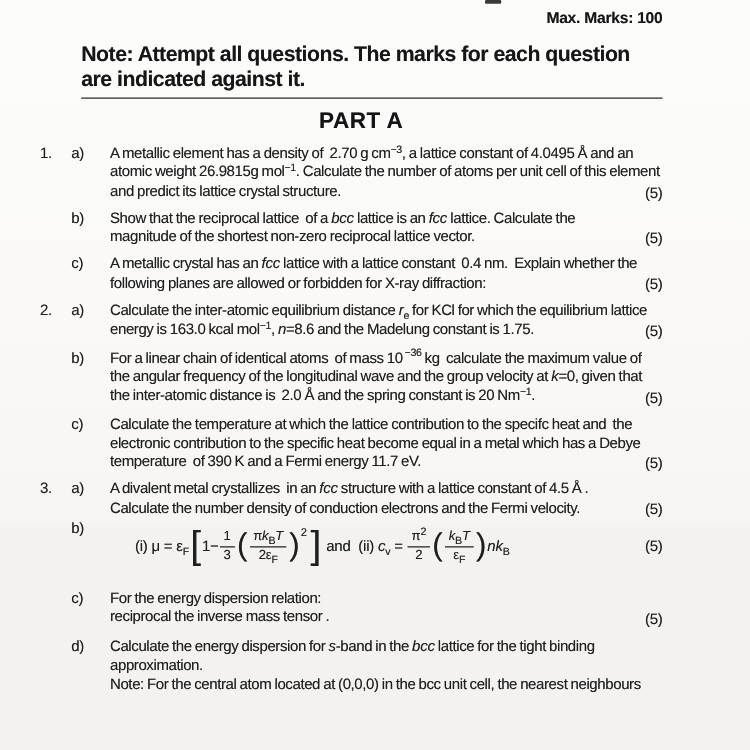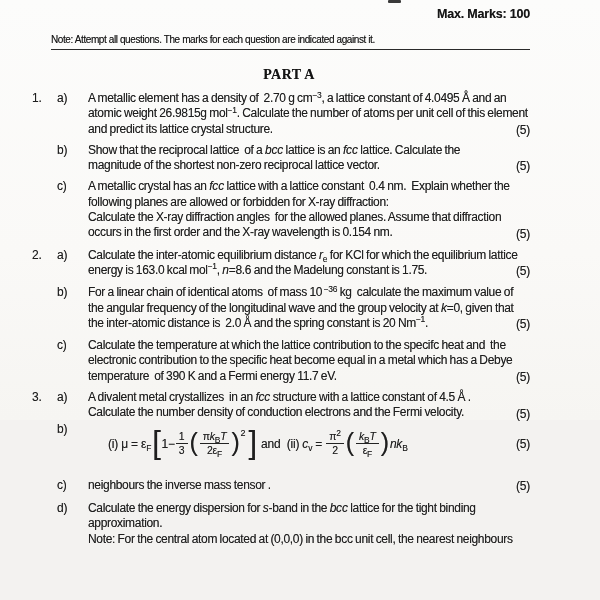--- a/index.html
+++ b/index.html
@@ -11,25 +11,25 @@
   }
   .page{
     position:relative;width:600px;height:420px;
     background:linear-gradient(180deg,#fcfcfb 0%,#faf9f7 60%,#f6f5f2 100%);
     text-shadow:0 0 0.5px rgba(40,40,40,0.55);
   }
   .top-fragment{position:absolute;top:0;left:388px;width:13px;height:3px;background:#3a3a3a;border-radius:1px;}
   .content{position:absolute;left:32px;top:0;width:498px;}
   .maxmarks{padding-top:7px;text-align:right;font-weight:bold;font-size:12.5px;letter-spacing:-0.2px;color:#151515;}
   .note{
-    margin-top:13px;margin-left:19px;
-    font-weight:normal;font-size:10px;letter-spacing:-0.4px;
+    margin-top:13px;margin-left:33px;
+    font-weight:bold;font-size:17px;letter-spacing:-0.4px;
     border-bottom:1.7px solid #2a2a2a;padding-bottom:4px;color:#161616;
   }
-  .part-title{margin-top:17px;padding-left:16px;text-align:center;font-size:14px;font-weight:bold;letter-spacing:0.4px;color:#141414;font-family:Liberation Serif, serif;}
+  .part-title{margin-top:7px;padding-left:16px;text-align:center;font-size:18px;font-weight:bold;letter-spacing:0.4px;color:#141414;}
 
   .qitem{display:flex;margin-top:7px;}
   .qitem.mt6{margin-top:6px;}
   .qitem.mt1{margin-top:1px;}
   .qitem.mt12{margin-top:12px;}
   .qitem.mt8{margin-top:8px;}
   .qnum{flex:none;width:56px;display:flex;font-size:12px;line-height:15.3px;letter-spacing:-0.2px;}
   .qnum .n{width:25px;}
   .qbody{flex:1;position:relative;min-width:0;}
   p.qt{margin:0;font-size:12px;line-height:15.3px;letter-spacing:-0.32px;word-spacing:-0.5px;}
@@ -85,21 +85,20 @@
       </div>
     </div>
 
     <div class="qitem mt6">
       <div class="qnum">
         <span class="n"></span>
         <span class="l">c)</span>
       </div>
       <div class="qbody">
         <p class="qt">A metallic crystal has an <i>fcc</i> lattice with a lattice constant&nbsp; 0.4 nm.&nbsp; Explain whether the<br>following planes are allowed or forbidden for X-ray diffraction:</p>
-        <p class="qt">Calculate the X-ray diffraction angles&nbsp; for the allowed planes. Assume that diffraction<br>occurs in the first order and the X-ray wavelength is 0.154 nm.</p>
         <span class="marks">(5)</span>
       </div>
     </div>
 
     <div class="qitem">
       <div class="qnum">
         <span class="n">2.</span>
         <span class="l">a)</span>
       </div>
       <div class="qbody">
@@ -181,21 +180,22 @@
         </div>
       </div>
     </div>
 
     <div class="qitem mt12">
       <div class="qnum">
         <span class="n"></span>
         <span class="l">c)</span>
       </div>
       <div class="qbody">
-        <p class="qt">neighbours the inverse mass tensor .</p>
+        <p class="qt">For the energy dispersion relation:</p>
+        <p class="qt">reciprocal the inverse mass tensor .</p>
         <span class="marks">(5)</span>
       </div>
     </div>
 
     <div class="qitem mt8">
       <div class="qnum">
         <span class="n"></span>
         <span class="l">d)</span>
       </div>
       <div class="qbody">

